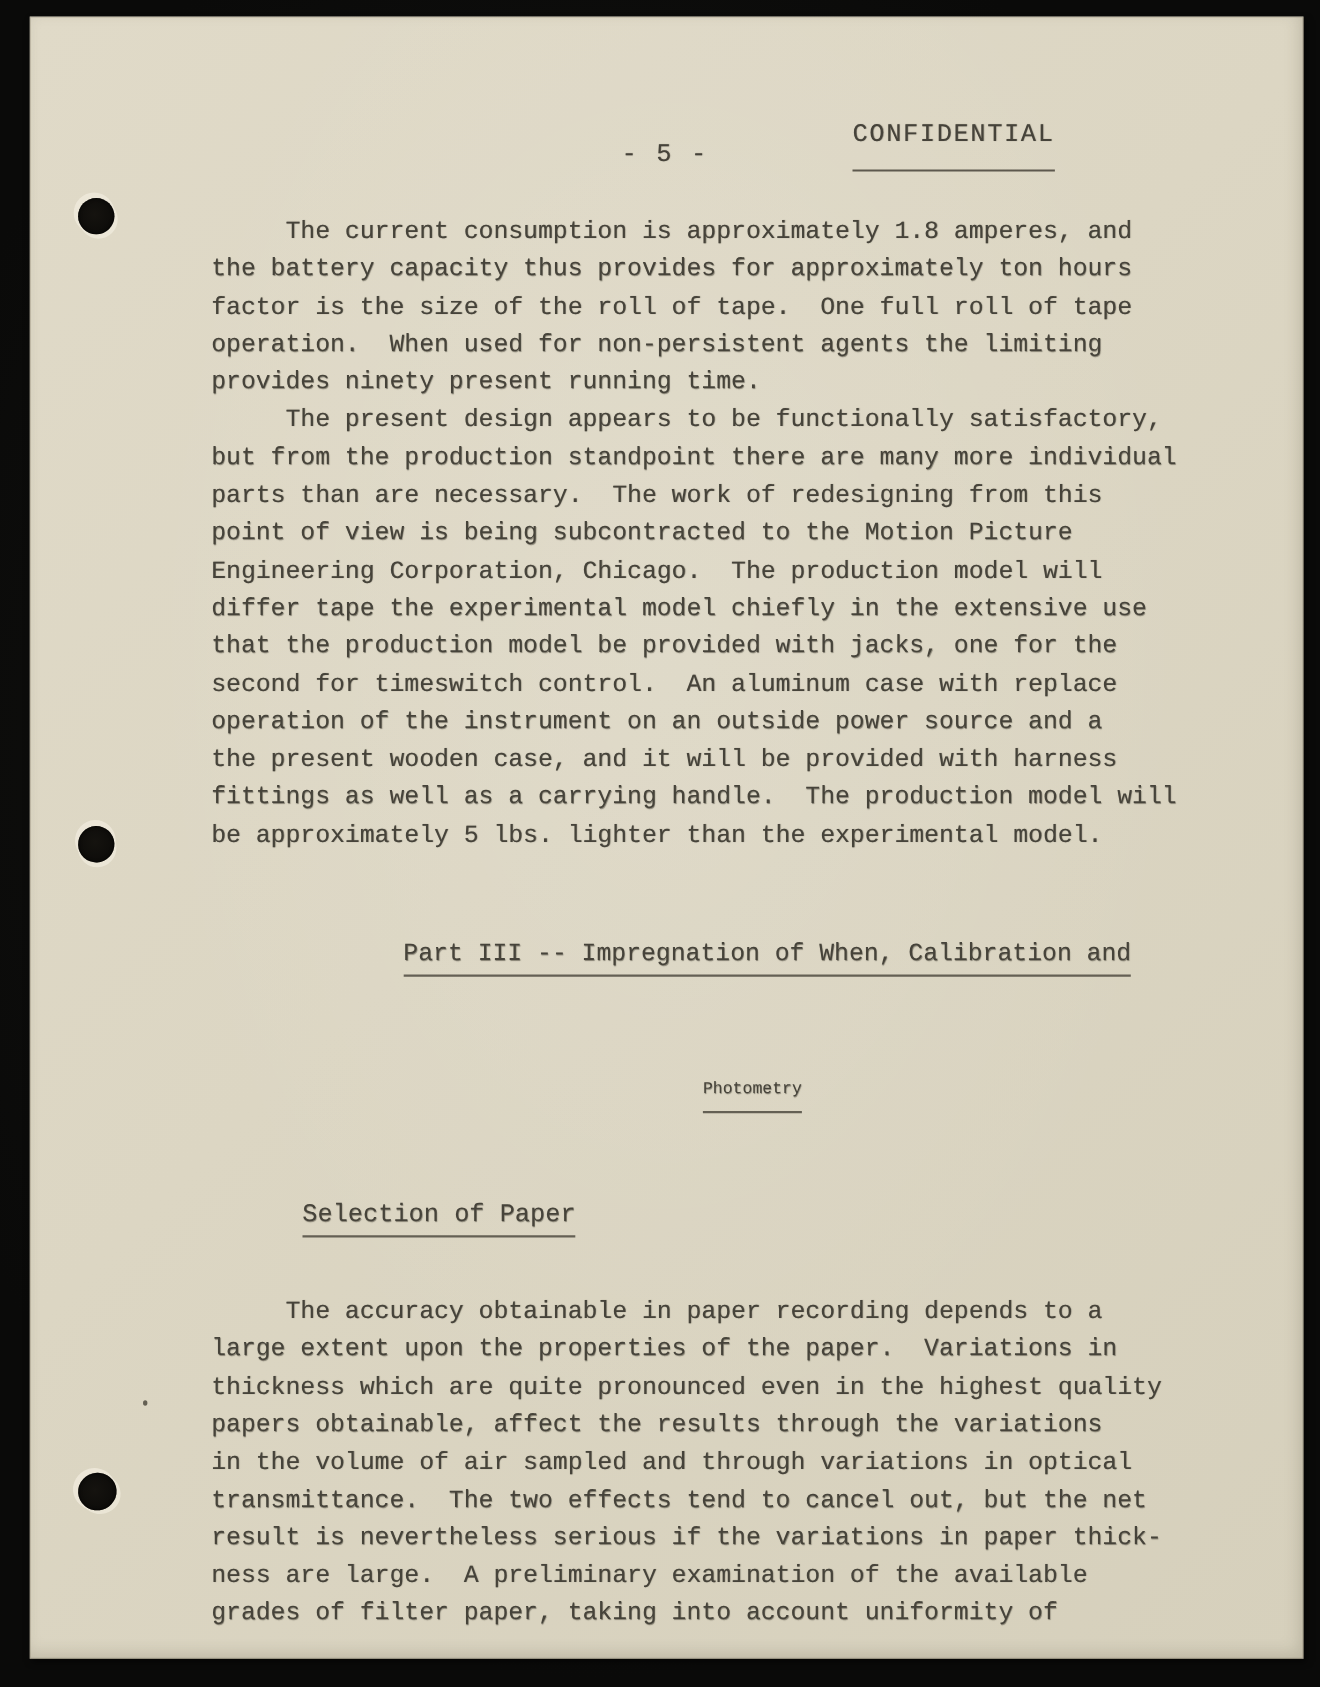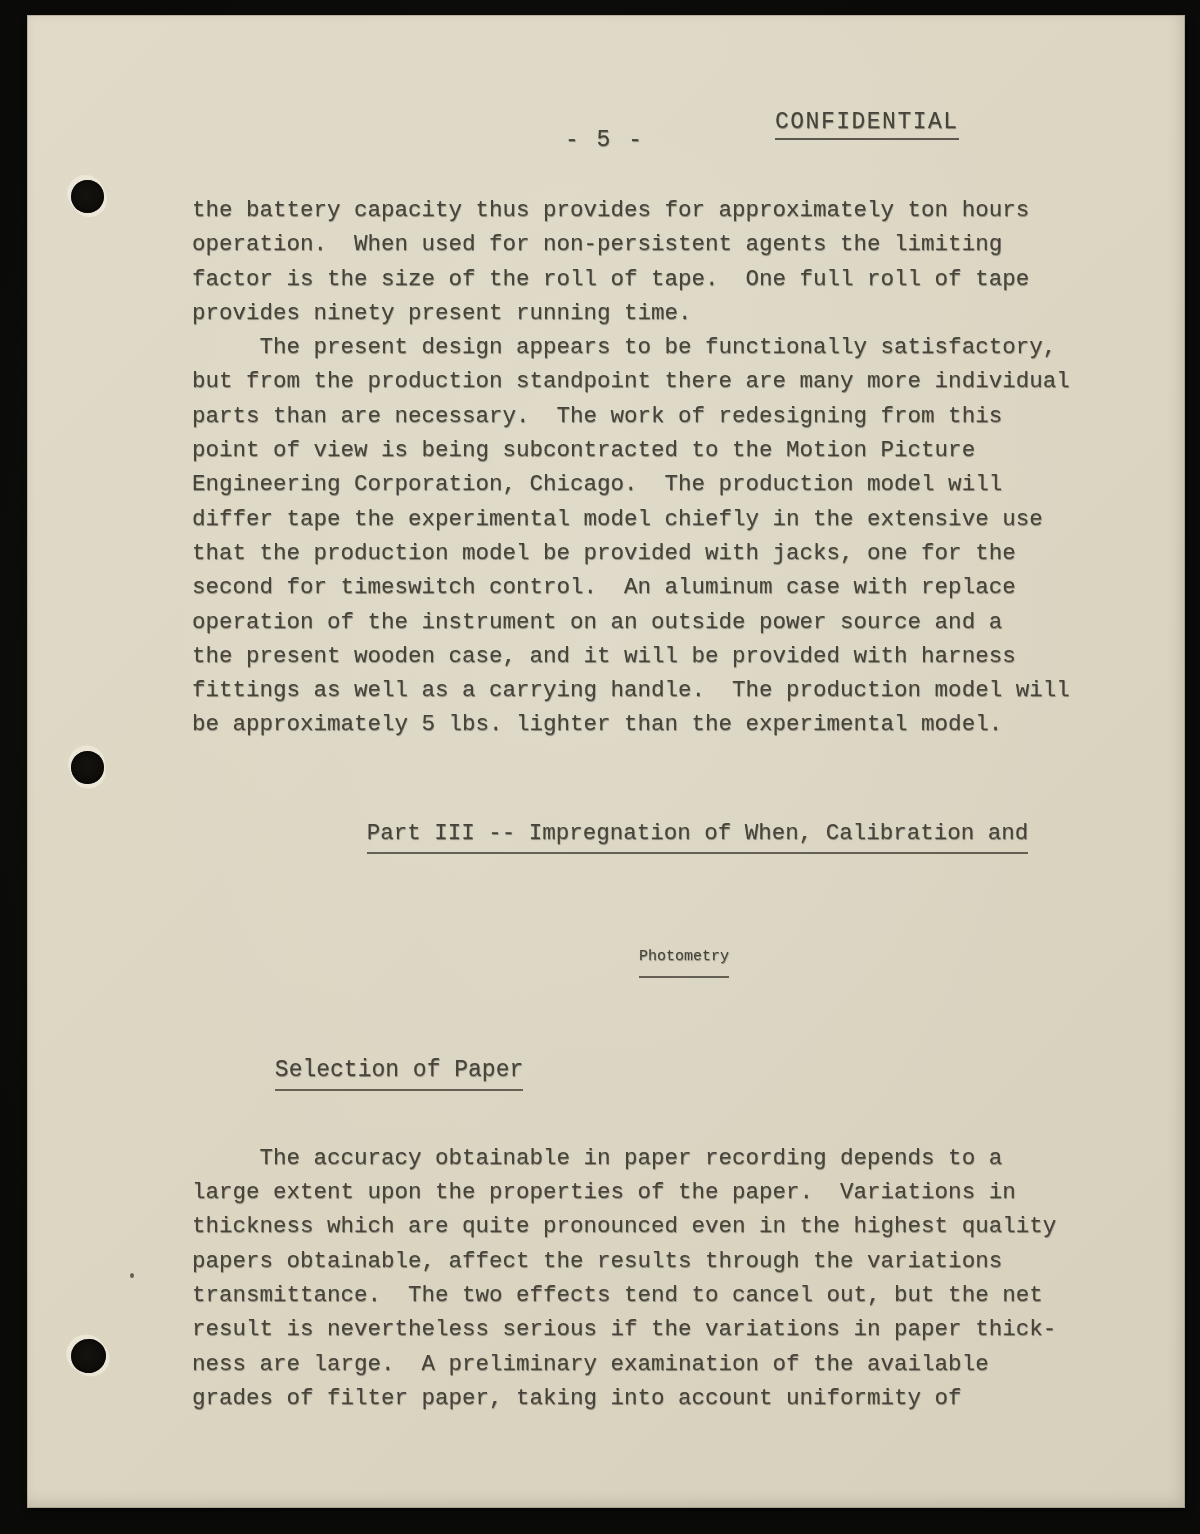--- a/index.html
+++ b/index.html
@@ -68,21 +68,21 @@
   }
   .classification {
     position: absolute;
     left: 748px;
     top: 94px;
     font-size: 23px;
     letter-spacing: 1.5px;
   }
   .classification .u {
     display: inline-block;
-    padding-bottom: 3px;
+    padding-bottom: 19px;
     border-bottom: 2.5px solid rgba(70,66,56,0.85);
   }
   .content {
     position: absolute;
     left: 165px;
     top: 178px;
     width: 930px;
   }
   .para { margin: 0; }
   .heading-1 {
@@ -132,23 +132,24 @@
 
   <div class="page-number line">- 5 -</div>
 
   <div class="classification">
     <span class="u">CONFIDENTIAL</span>
   </div>
 
   <div class="content">
 
     <div class="para">
+        <div class="line">     The current consumption is approximately 1.8 amperes, and</div>
         <div class="line">the battery capacity thus provides for approximately ton hours</div>
+        <div class="line">factor is the size of the roll of tape.  One full roll of tape</div>
         <div class="line">operation.  When used for non-persistent agents the limiting</div>
-        <div class="line">factor is the size of the roll of tape.  One full roll of tape</div>
         <div class="line">provides ninety present running time.</div>
       </div>
 
     <div class="para">
         <div class="line">     The present design appears to be functionally satisfactory,</div>
         <div class="line">but from the production standpoint there are many more individual</div>
         <div class="line">parts than are necessary.  The work of redesigning from this</div>
         <div class="line">point of view is being subcontracted to the Motion Picture</div>
         <div class="line">Engineering Corporation, Chicago.  The production model will</div>
         <div class="line">differ tape the experimental model chiefly in the extensive use</div>
@@ -170,20 +171,21 @@
 
     <div class="heading-3">
       <span class="u2">Selection of Paper</span>
     </div>
 
     <div class="para" style="margin-top:16px">
         <div class="line">     The accuracy obtainable in paper recording depends to a</div>
         <div class="line">large extent upon the properties of the paper.  Variations in</div>
         <div class="line">thickness which are quite pronounced even in the highest quality</div>
         <div class="line">papers obtainable, affect the results through the variations</div>
+        <div class="line">in the volume of air sampled and through variations in optical</div>
         <div class="line">transmittance.  The two effects tend to cancel out, but the net</div>
         <div class="line">result is nevertheless serious if the variations in paper thick-</div>
         <div class="line">ness are large.  A preliminary examination of the available</div>
         <div class="line">grades of filter paper, taking into account uniformity of</div>
       </div>
 
   </div>
 </div>
 
 </body></html>

